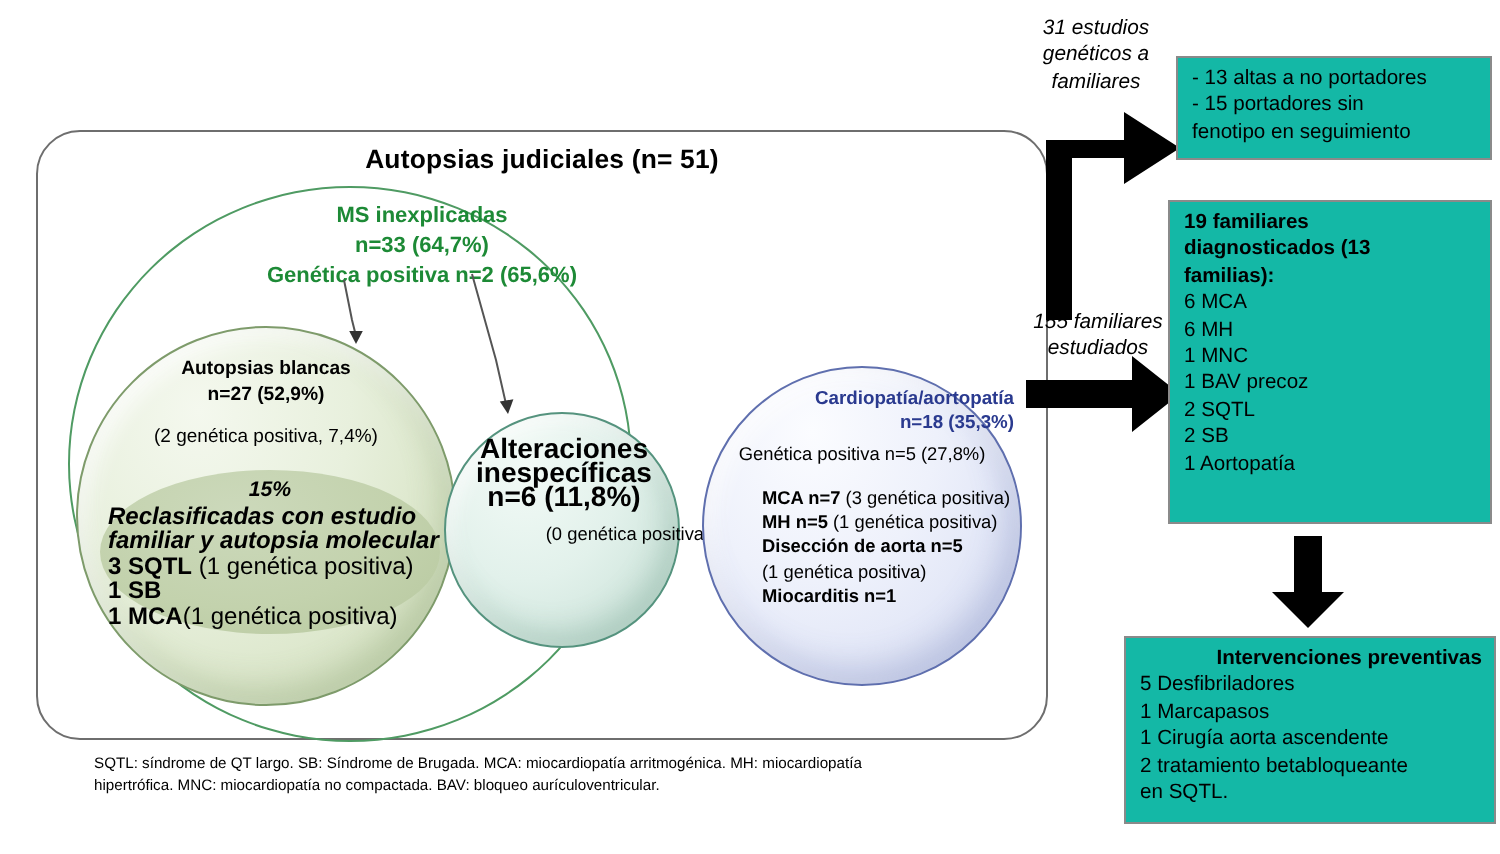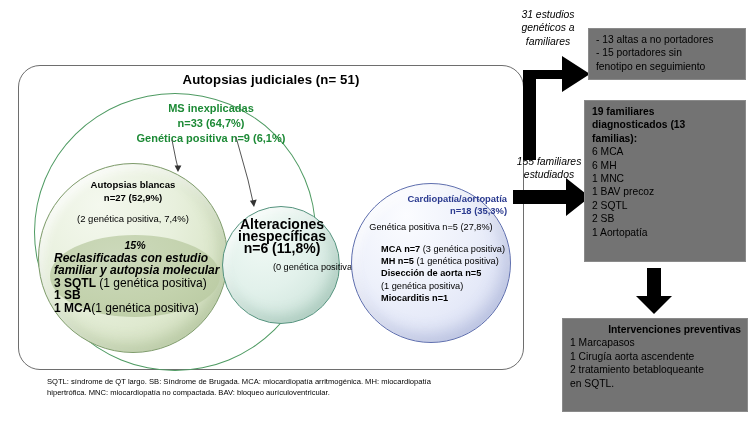--- a/index.html
+++ b/index.html
@@ -187,21 +187,21 @@
     font-style: italic;
     font-size: 10.4px;
     line-height: 13.4px;
     text-align: center;
   }
   #note-31 { left: 508px; top: 8px; width: 80px; }
   #note-155 { left: 503px; top: 155px; width: 92px; }
 
   .infobox {
     border: 1.1px solid #8a8a8a;
-    background: #737373;
+    background: #14b8a6;
     box-sizing: border-box;
     font-size: 10.3px;
     line-height: 13.4px;
     padding: 4px 6px 5px 7px;
   }
   #box-altas { left: 588px; top: 28px; width: 158px; height: 52px; }
   #box-fam   { left: 584px; top: 100px; width: 162px; height: 162px; }
   #box-fam .bd { font-weight: bold; }
   #box-interv{ left: 562px; top: 318px; width: 186px; height: 94px; }
   #box-interv .bd { font-weight: bold; text-align: right; }
@@ -215,21 +215,21 @@
 
 <div id="stage">
 
   <div class="abs" id="outer-box"></div>
   <div class="abs" id="main-title">Autopsias judiciales (n= 51)</div>
 
   <div class="abs" id="ms-ellipse"></div>
   <div class="abs" id="ms-label">
     <div>MS inexplicadas</div>
     <div>n=33 (64,7%)</div>
-    <div>Genética positiva n=9 (6,1%)</div>
+    <div>Genética positiva n=2 (65,6%)</div>
   </div>
 
   <div class="abs" id="blancas-circle"></div>
 
   <div class="abs" id="reclas-ellipse"></div>
 
   <div class="abs" id="blancas-label">
     <div>Autopsias blancas</div>
     <div>n=27 (52,9%)</div>
   </div>
@@ -319,20 +319,21 @@
         <div>1 BAV precoz</div>
         <div>2 SQTL</div>
         <div>2 SB</div>
         <div>1 Aortopatía</div>
       </div>
   </div>
 
   <div class="abs infobox" id="box-interv">
     <div class="bd">Intervenciones preventivas</div>
     <div id="interv-items">
+        <div>5 Desfibriladores</div>
         <div>1 Marcapasos</div>
         <div>1 Cirugía aorta ascendente</div>
         <div>2 tratamiento betabloqueante</div>
         <div>en SQTL.</div>
       </div>
   </div>
 
 </div>
 
 </body></html>

